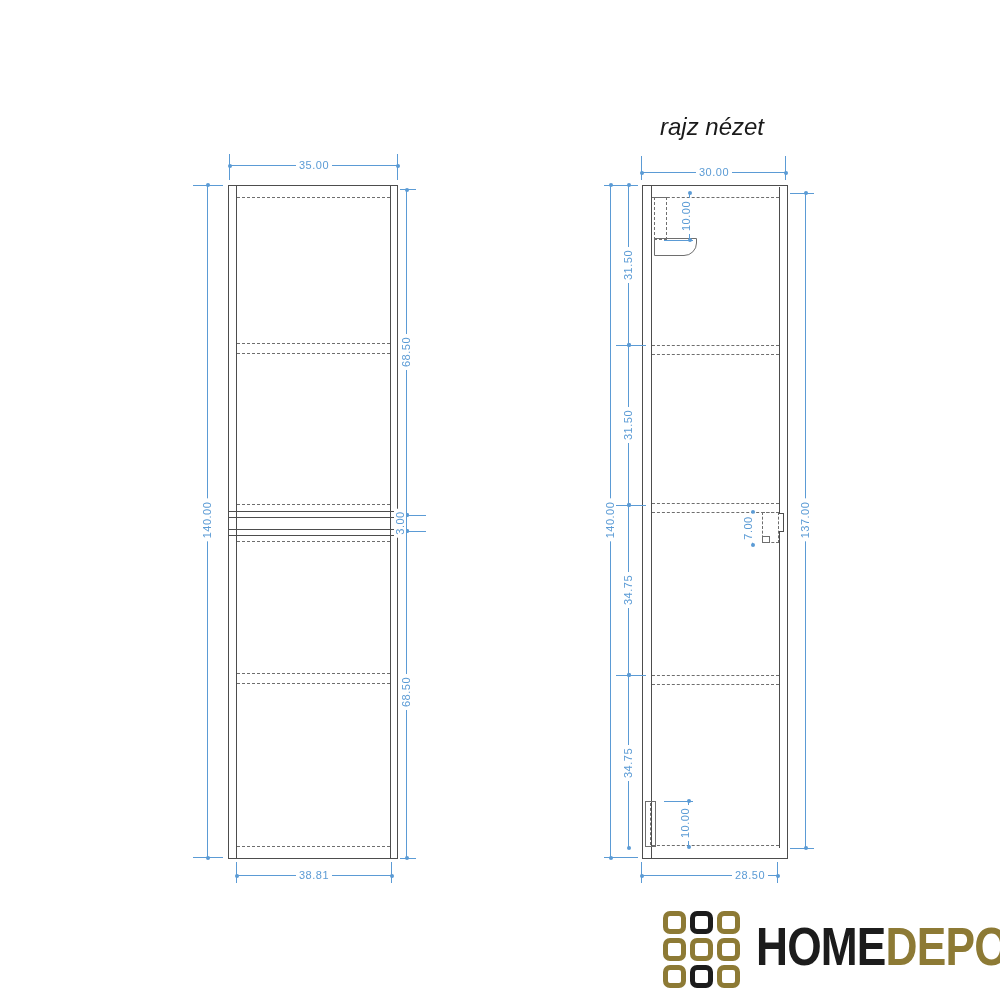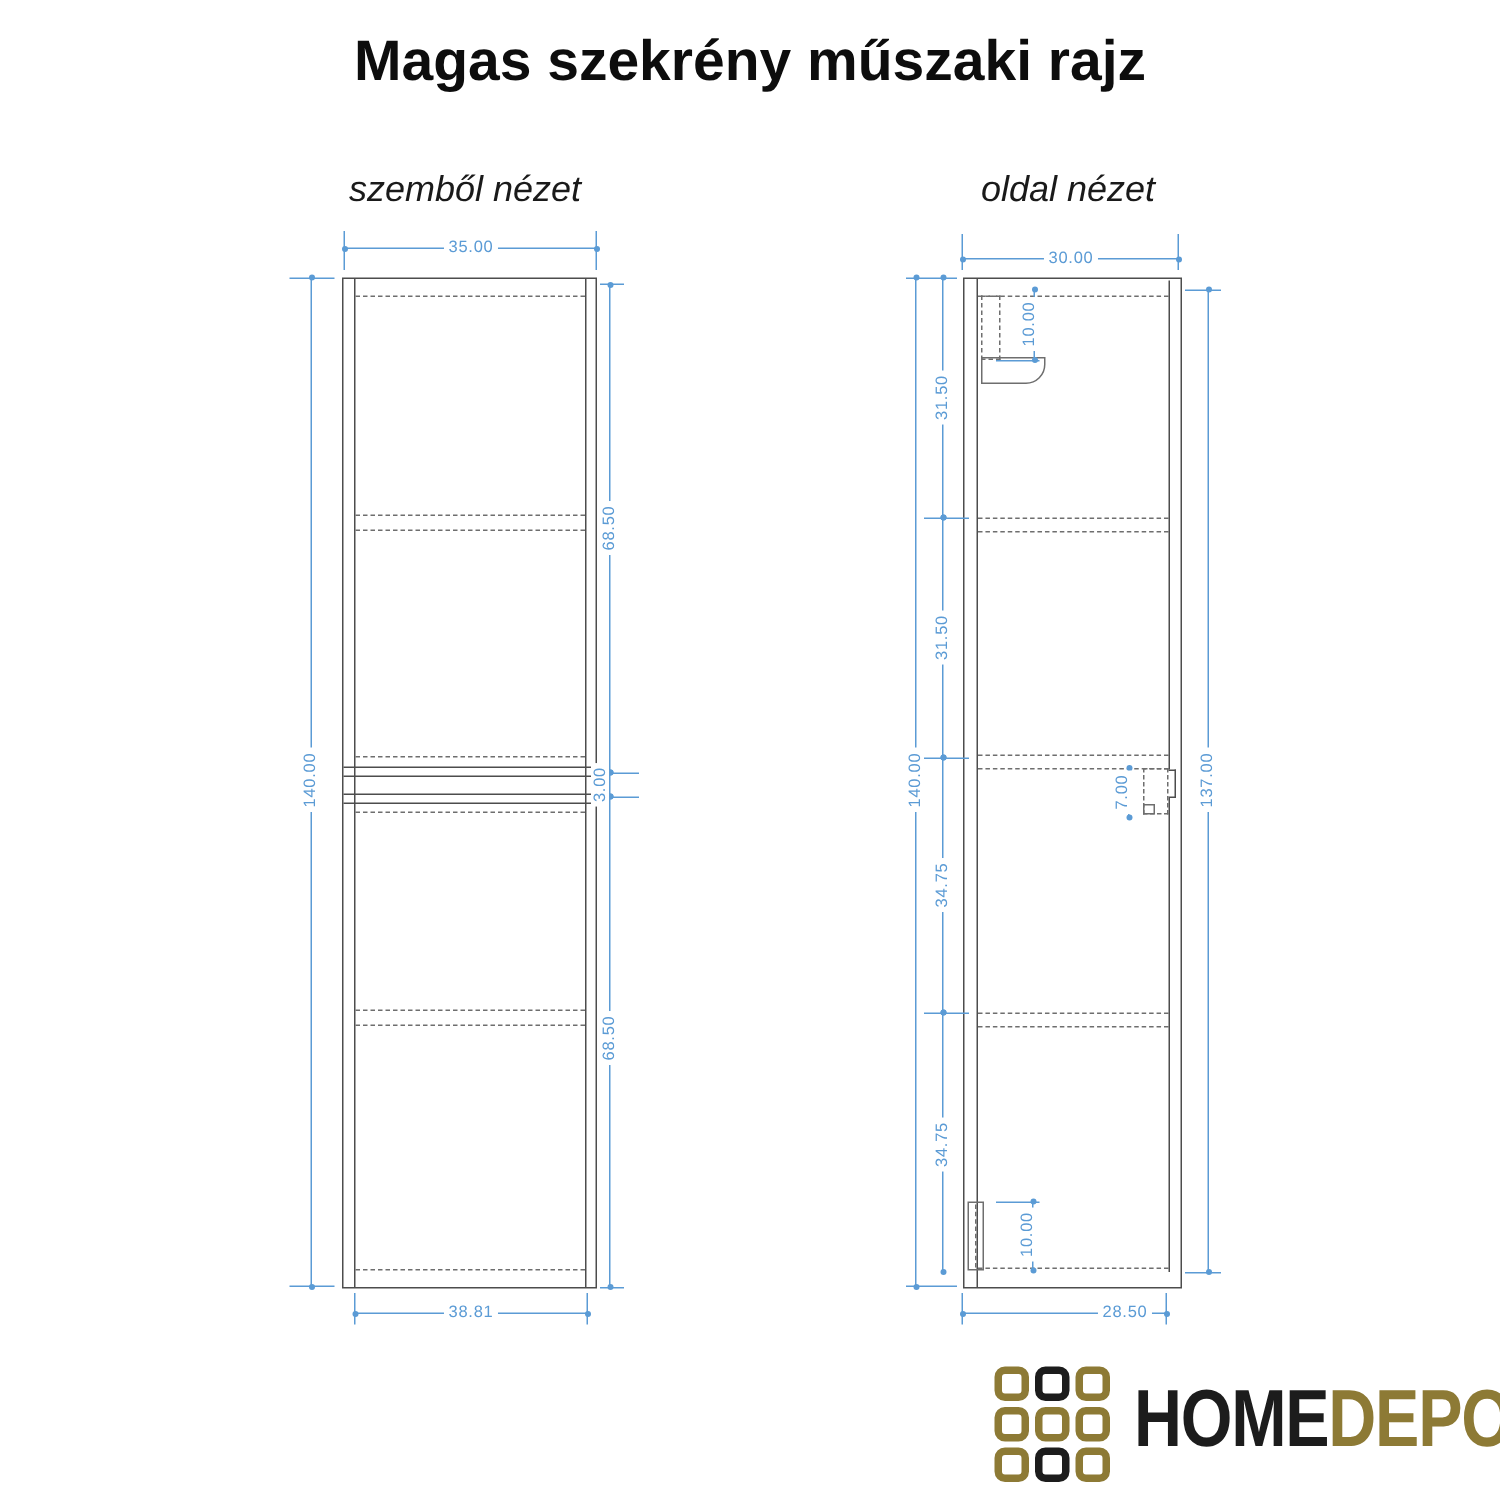--- a/index.html
+++ b/index.html
@@ -43,24 +43,22 @@
   .logo-text { font-size:54px; font-weight:700; letter-spacing:-1px; transform:scaleX(0.82);
                transform-origin:left center; white-space:nowrap; line-height:1; }
   .logo-text .home { color:var(--ink); }
   .logo-text .depo { color:var(--gold); }
 </style>
 </head>
 <body>
 
 <div id="canvas">
 
-  <div class="abs title">Magas szekrény műszaki rajz</div>
 
-  <div class="abs viewlabel" style="left:310px;top:127px;">szemből nézet</div>
-  <div class="abs viewlabel" style="left:712px;top:127px;">oldal nézet</div>
+  <div class="abs viewlabel" style="left:712px;top:127px;">rajz nézet</div>
 
   <div class="abs box" style="left:228px;top:185px;width:170px;height:674px;"></div>
   <div class="abs line-v" style="left:236px;top:186px;height:672px;"></div>
   <div class="abs line-v" style="left:390px;top:186px;height:672px;"></div>
   <div class="abs dash-h" style="left:237px;top:197px;width:153px;"></div>
   <div class="abs dash-h" style="left:237px;top:846px;width:153px;"></div>
   <div class="abs shelf" style="left:237px;top:343px;width:153px;height:11px;"></div>
   <div class="abs dash-h" style="left:237px;top:504px;width:153px;"></div>
   <div class="abs doorband" style="left:229px;top:511px;width:168px;height:7px;"></div>
   <div class="abs doorband" style="left:229px;top:529px;width:168px;height:7px;"></div>

